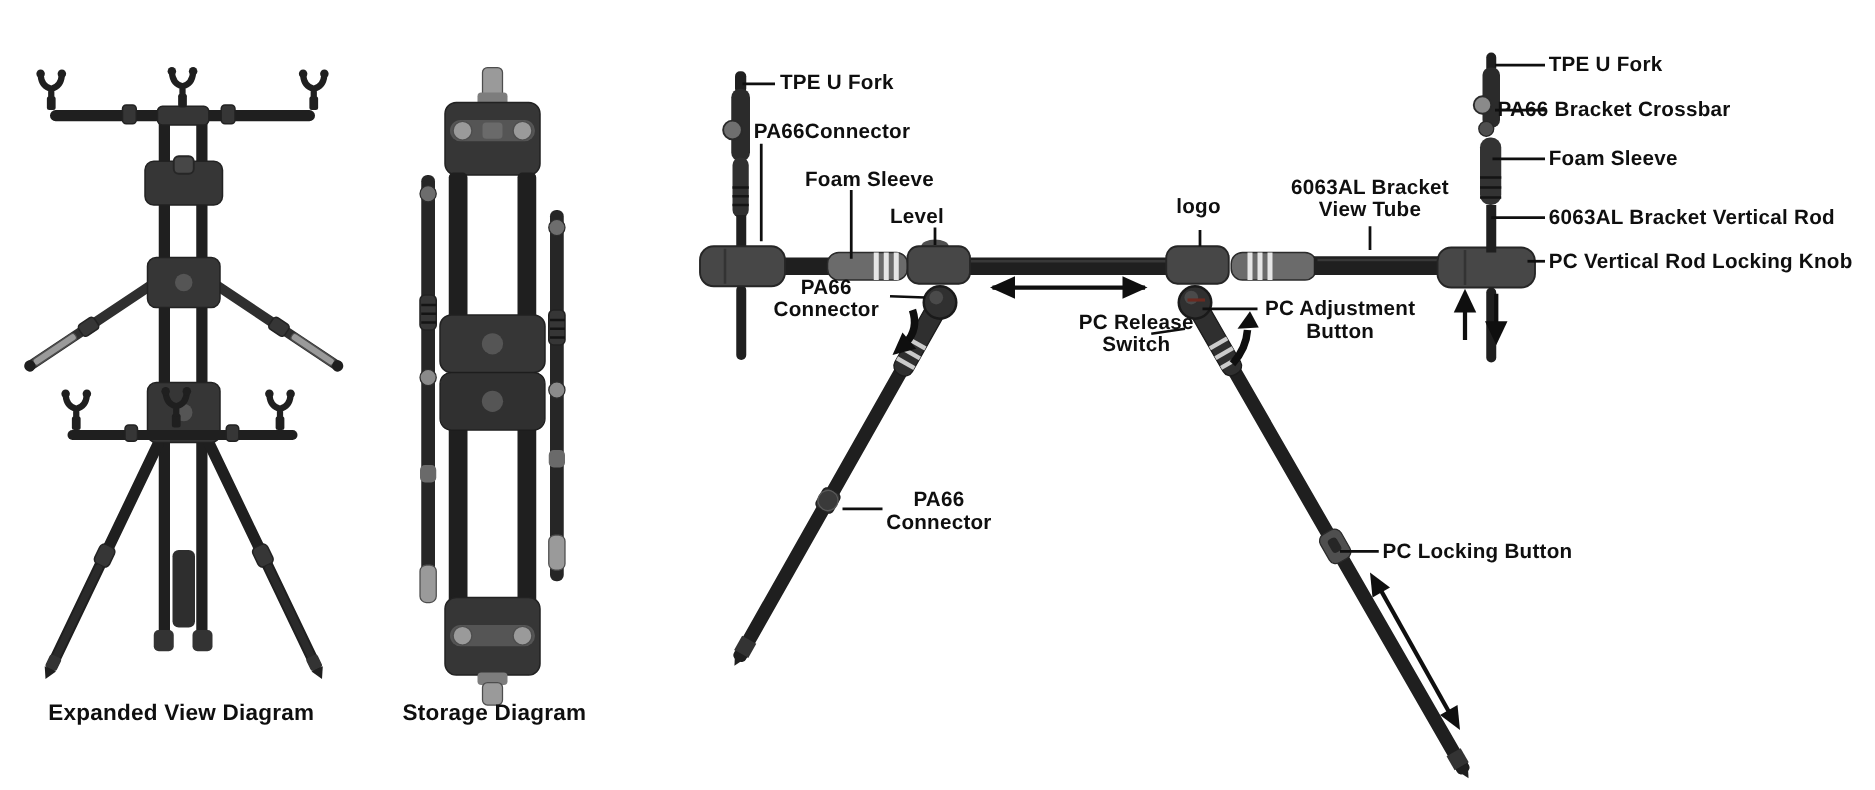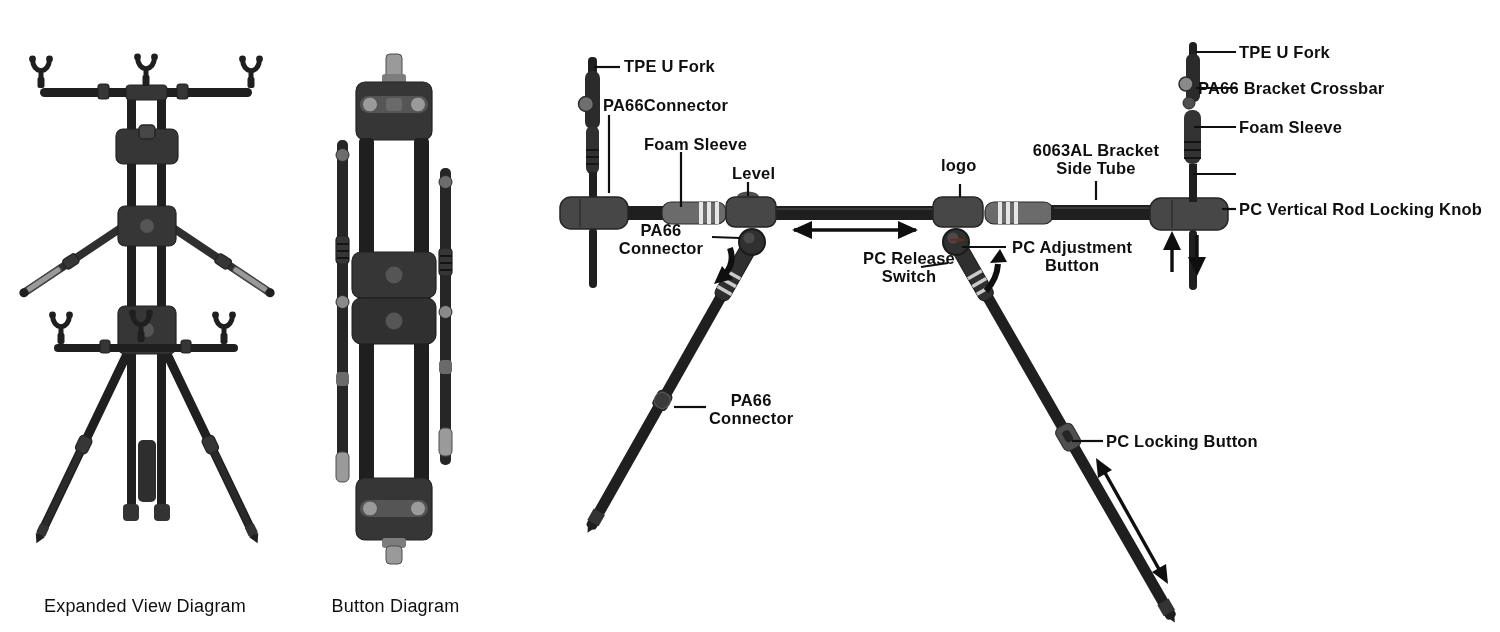--- a/index.html
+++ b/index.html
@@ -8,22 +8,22 @@
   }
   html,body{margin:0;padding:0;background:var(--bg,#fff);}
   .canvas{position:relative;width:1500px;height:632px;background:var(--bg,#fff);overflow:hidden;
           font-family:"Liberation Sans", sans-serif;}
   svg{position:absolute;left:0;top:0;}
   .lbl{position:absolute;font-weight:700;font-size:16.5px;line-height:18px;color:var(--ink,#0f0f0f);
        white-space:nowrap;letter-spacing:.2px;}
   .lbl span{display:block;text-align:center;}
   .lbl.right{text-align:right;}
   .lbl.center{text-align:center;}
-  .caption{position:absolute;font-weight:400;font-size:18px;color:var(--ink,#0f0f0f);text-align:center;
-           letter-spacing:.2px;margin-top:36px;}
+  .caption{position:absolute;font-weight:700;font-size:18px;color:var(--ink,#0f0f0f);text-align:center;
+           letter-spacing:.2px;}
   
   .c-tube{fill:var(--tube,#1f1f1f);}
   .c-block{fill:var(--block,#474747);stroke:#262626;stroke-width:1.5;}
   .c-blockd{fill:var(--block-dark,#363636);stroke:#222;stroke-width:1.2;}
   .c-sleeve{fill:var(--sleeve,#6b6b6b);stroke:#2b2b2b;stroke-width:1.2;}
   .c-stripe{fill:var(--stripe,#e6e6e6);}
   .c-silver{fill:var(--silver,#9a9a9a);stroke:#4d4d4d;stroke-width:1;}
   .c-ink{fill:var(--ink,#0f0f0f);}
   .leader{stroke:var(--ink,#0f0f0f);stroke-width:2.2;fill:none;}
   .arrow-shaft{stroke:var(--ink,#0f0f0f);stroke-width:3.4;fill:none;}
@@ -280,52 +280,53 @@
     <g>
       <path class="fold" d="M986,291 Q997,279 998,264"></path>
       <polygon points="1000,249 990,263 1007,262" class="c-ink"></polygon>
     </g>
   </g>
 </svg>
 
   <div class="lbl" style="left:624px;top:57px">TPE U Fork</div>
   <div class="lbl" style="left:603px;top:96px">PA66Connector</div>
   <div class="lbl" style="left:644px;top:135px">Foam Sleeve</div>
-  <div class="lbl" style="left:732px;top:164px">Level</div>
+  <div class="lbl" style="left:712px;top:164px">Level</div>
 
   <div class="lbl right" style="left:612px;top:221px;width:98px">
     <span>PA66</span>
     <span>Connector</span>
   </div>
 
   <div class="lbl right" style="left:862px;top:249px;width:94px">
     <span>PC Release</span>
     <span>Switch</span>
   </div>
 
   <div class="lbl" style="left:941px;top:156px">logo</div>
 
   <div class="lbl center" style="left:1020px;top:141px;width:152px">
     <span>6063AL Bracket</span>
-    <span>Side Tube</span>
+    <span>View Tube</span>
   </div>
 
   <div class="lbl" style="left:1239px;top:43px">TPE U Fork</div>
   <div class="lbl" style="left:1198px;top:79px">PA66 Bracket Crossbar</div>
   <div class="lbl" style="left:1239px;top:118px">Foam Sleeve</div>
+  <div class="lbl" style="left:1239px;top:165px">6063AL Bracket Vertical Rod</div>
   <div class="lbl" style="left:1239px;top:200px">PC Vertical Rod Locking Knob</div>
 
   <div class="lbl" style="left:1012px;top:238px">
     <span>PC Adjustment</span>
     <span>Button</span>
   </div>
 
   <div class="lbl" style="left:709px;top:391px">
     <span>PA66</span>
     <span>Connector</span>
   </div>
 
   <div class="lbl" style="left:1106px;top:432px">PC Locking Button</div>
 
   <div class="caption" style="left:25px;top:560px;width:240px">Expanded View Diagram</div>
-  <div class="caption" style="left:318px;top:560px;width:155px">Button Diagram</div>
+  <div class="caption" style="left:318px;top:560px;width:155px">Storage Diagram</div>
 
 </div>
 
 </body></html>

